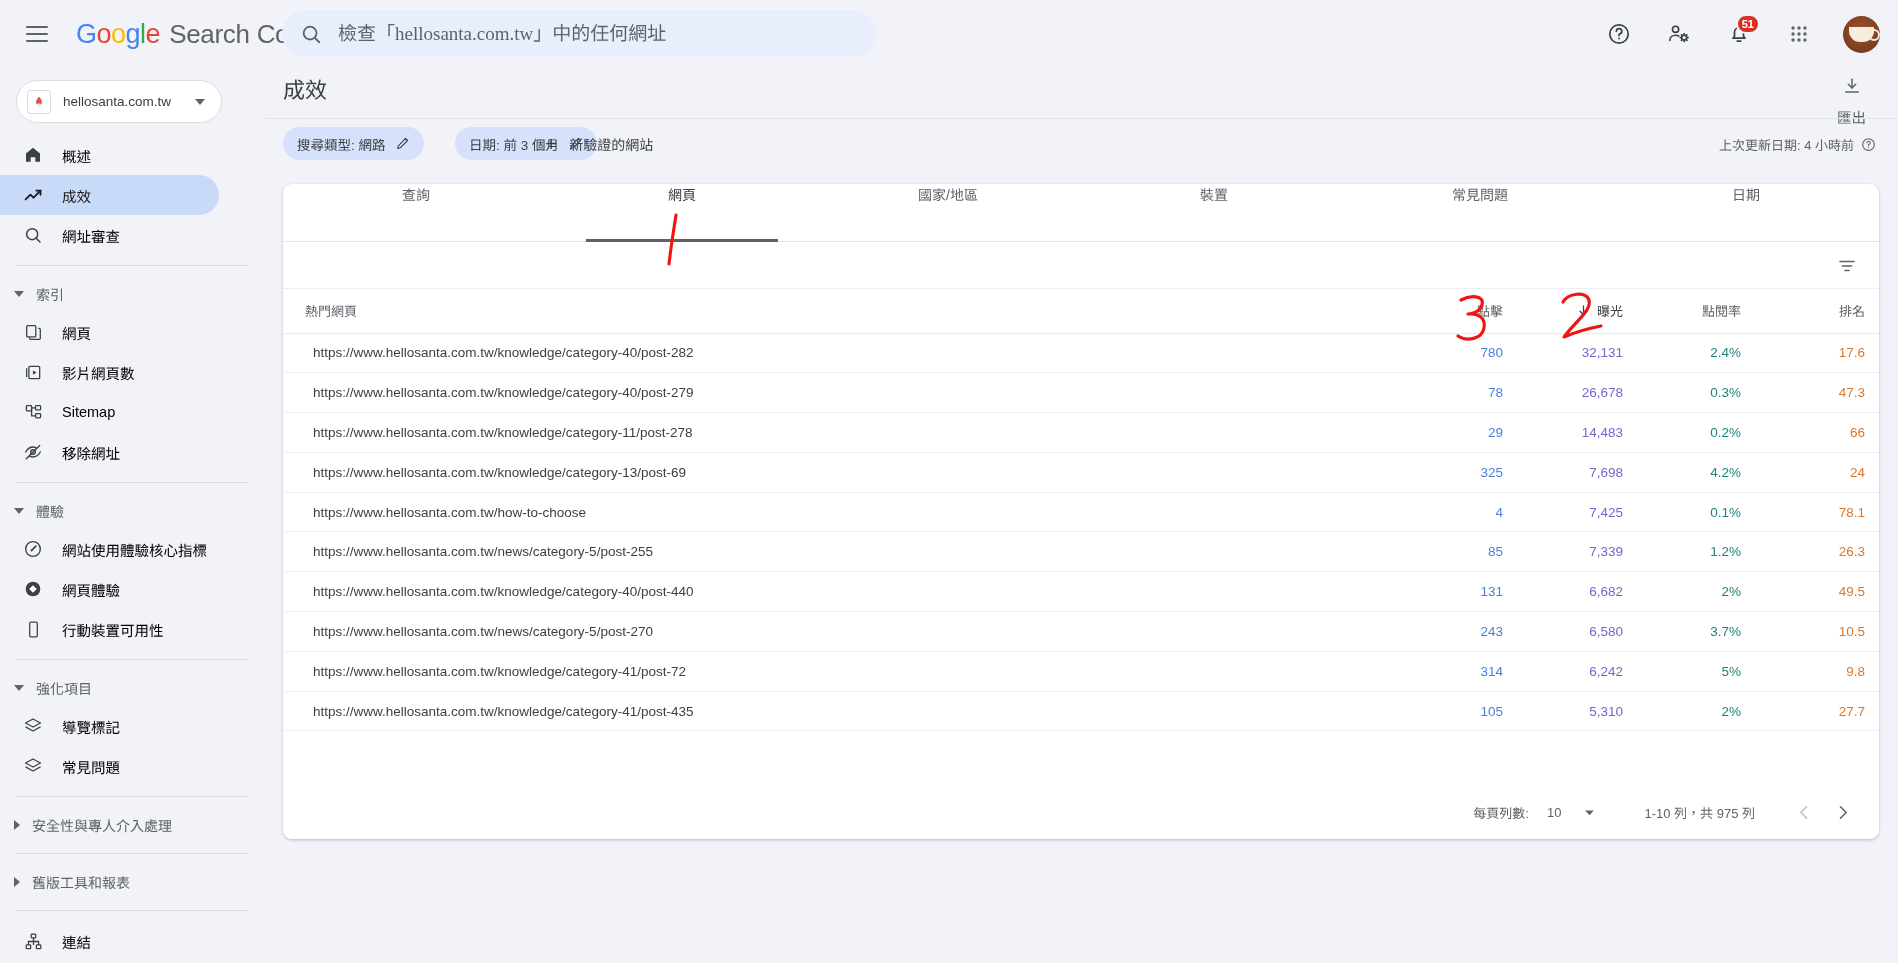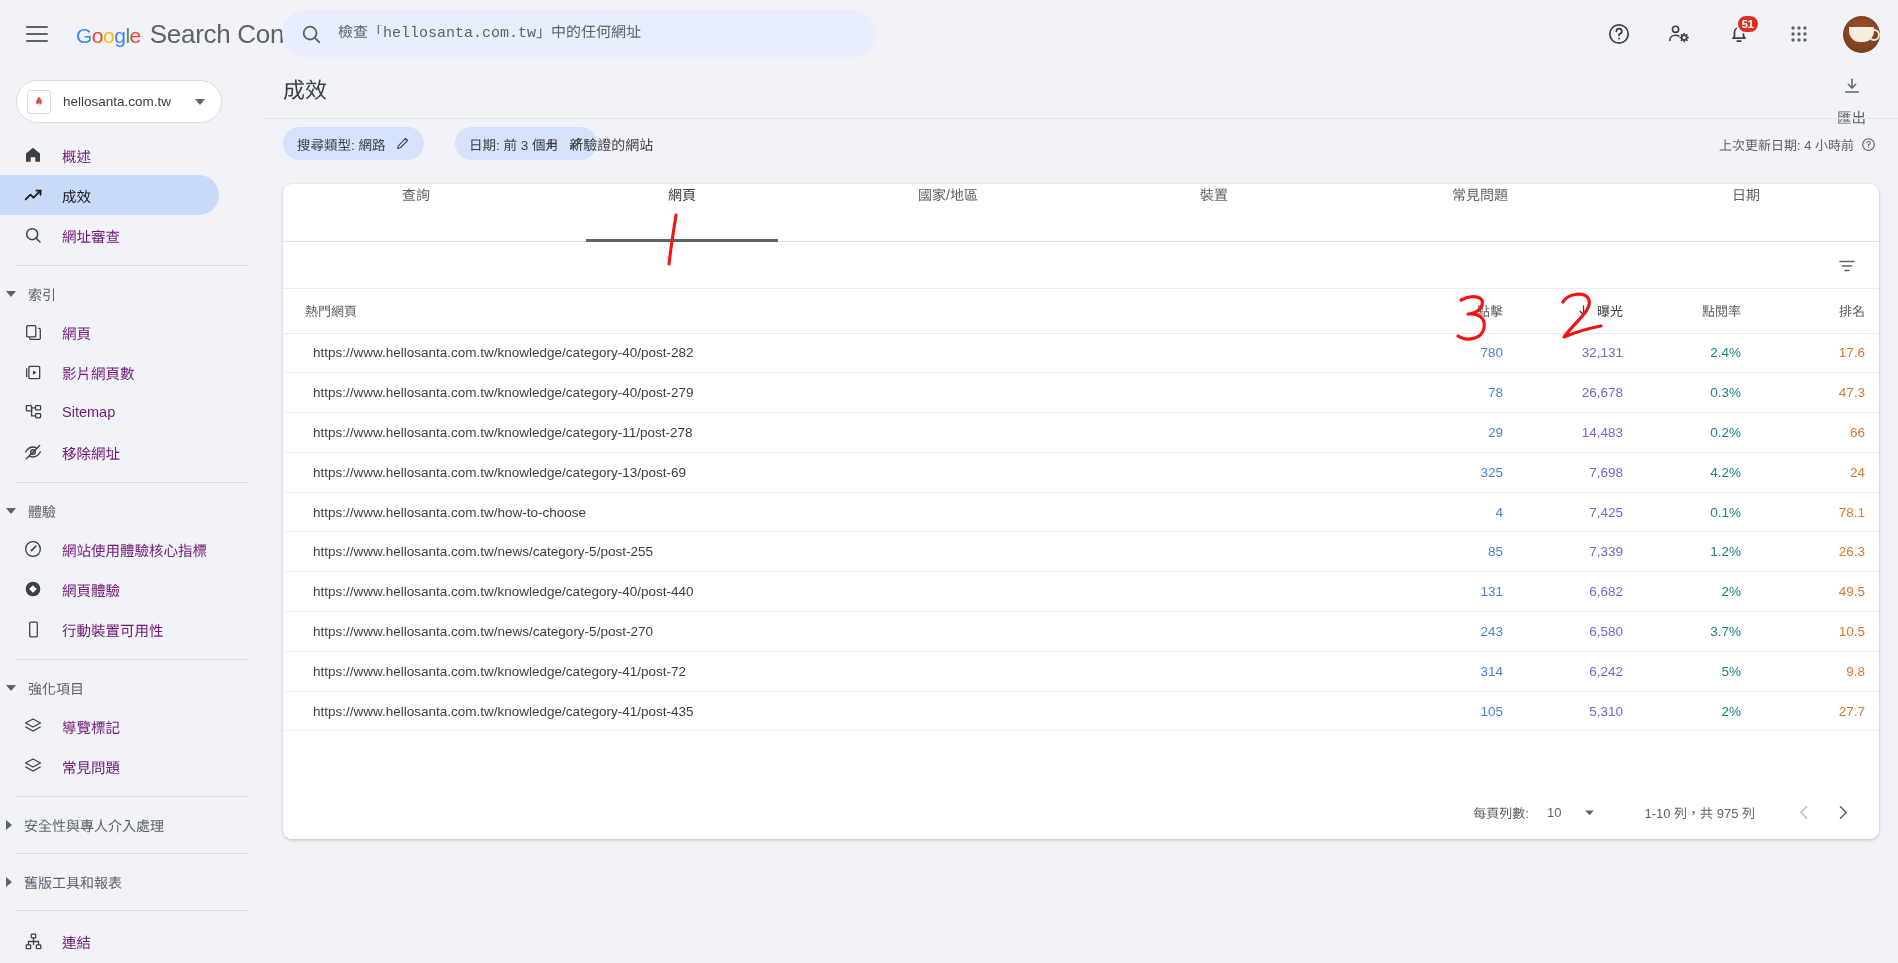--- a/index.html
+++ b/index.html
@@ -20,35 +20,35 @@
     display: flex; align-items: center;
   }
   .hamburger {
     width: 28px; height: 28px; margin-left: 26px; margin-right: 22px;
     display: flex; flex-direction: column; justify-content: center; gap: 5px;
     cursor: pointer;
   }
   .hamburger span { display: block; height: 2px; width: 22px; background: #5f6368; border-radius: 1px; }
 
   .brand { display: flex; align-items: baseline; font-size: 26px; letter-spacing: -0.3px; }
-  .brand .g-logo { font-size: 21px; font-weight: 400; letter-spacing: -0.5px; text-align: right; }
+  .brand .g-logo { font-size: 27px; font-weight: 400; letter-spacing: -0.5px; text-align: right; }
   .brand .g-logo b { font-weight: 400; }
   .brand .sc-text { margin-left: 9px; font-size: 26px; color: #5f6368; font-weight: 400; }
 
   .searchbox {
     position: absolute; left: 282px; top: 10px;
     width: 594px; height: 47px;
     background: #e8eefc; border-radius: 24px;
     display: flex; align-items: center; padding: 0 18px;
     cursor: text;
   }
   .searchbox .s-icon { width: 22px; height: 22px; flex: 0 0 22px; margin-right: 16px; }
   .searchbox input {
     border: none; outline: none; background: transparent;
-    font-family: Liberation Mono, monospace; font-size: 15px; color: #0369a1; width: 100%;
+    font-family: Liberation Serif, serif; font-size: 19px; color: #0369a1; width: 100%;
   }
   .searchbox input::placeholder { color: #5f6368; }
 
   .topicons { position: absolute; right: 18px; top: 0; height: 68px; display: flex; align-items: center; gap: 16px; }
   .icon-btn {
     width: 44px; height: 44px; border-radius: 50%;
     display: flex; align-items: center; justify-content: center;
     cursor: pointer; position: relative; color: #3c4043;
   }
   .badge {
@@ -83,30 +83,30 @@
     background: #fff; display: flex; align-items: center; justify-content: center;
     font-size: 12px; flex: 0 0 24px;
   }
   .prop-name { font-size: 13.5px; color: #3c4043; margin-left: 12px; flex: 1; white-space: nowrap; }
   .caret-down { width: 0; height: 0; border-left: 5px solid transparent; border-right: 5px solid transparent; border-top: 6px solid #5f6368; margin-right: 6px; }
 
   .nav { margin-top: 12px; }
   .nav-item {
     display: flex; align-items: center; height: 40px;
     padding-left: 22px; margin-right: 46px;
-    border-radius: 0 20px 20px 0; cursor: pointer; color: #701a75;
+    border-radius: 0 20px 20px 0; cursor: pointer; color: #000000;
   }
   .nav-item.active { background: #c9d9f8; color: #1a1a1a; }
   .nav-item .ni-icon { width: 22px; height: 22px; flex: 0 0 22px; display: flex; align-items: center; justify-content: center; }
   .nav-item .ni-label { margin-left: 18px; font-size: 14.5px; white-space: nowrap; }
 
   .nav-divider { height: 1px; background: #dadce0; margin: 10px 16px 10px 16px; }
 
   .nav-group {
-    display: flex; align-items: center; height: 36px; padding-left: 6px;
+    display: flex; align-items: center; height: 36px; padding-left: 14px;
     cursor: pointer; color: #5f6368;
   }
   .nav-group .tri { width: 0; height: 0; margin-right: 12px; }
   .tri.down { border-left: 5px solid transparent; border-right: 5px solid transparent; border-top: 6px solid #5f6368; }
   .tri.right { border-top: 5px solid transparent; border-bottom: 5px solid transparent; border-left: 6px solid #5f6368; }
   .nav-group .ng-label { font-size: 14px; color: #5f6368; }
 
   
   .main { position: absolute; top: 68px; left: 265px; width: 1633px; height: 895px; background: #f1f3f9; }
 

